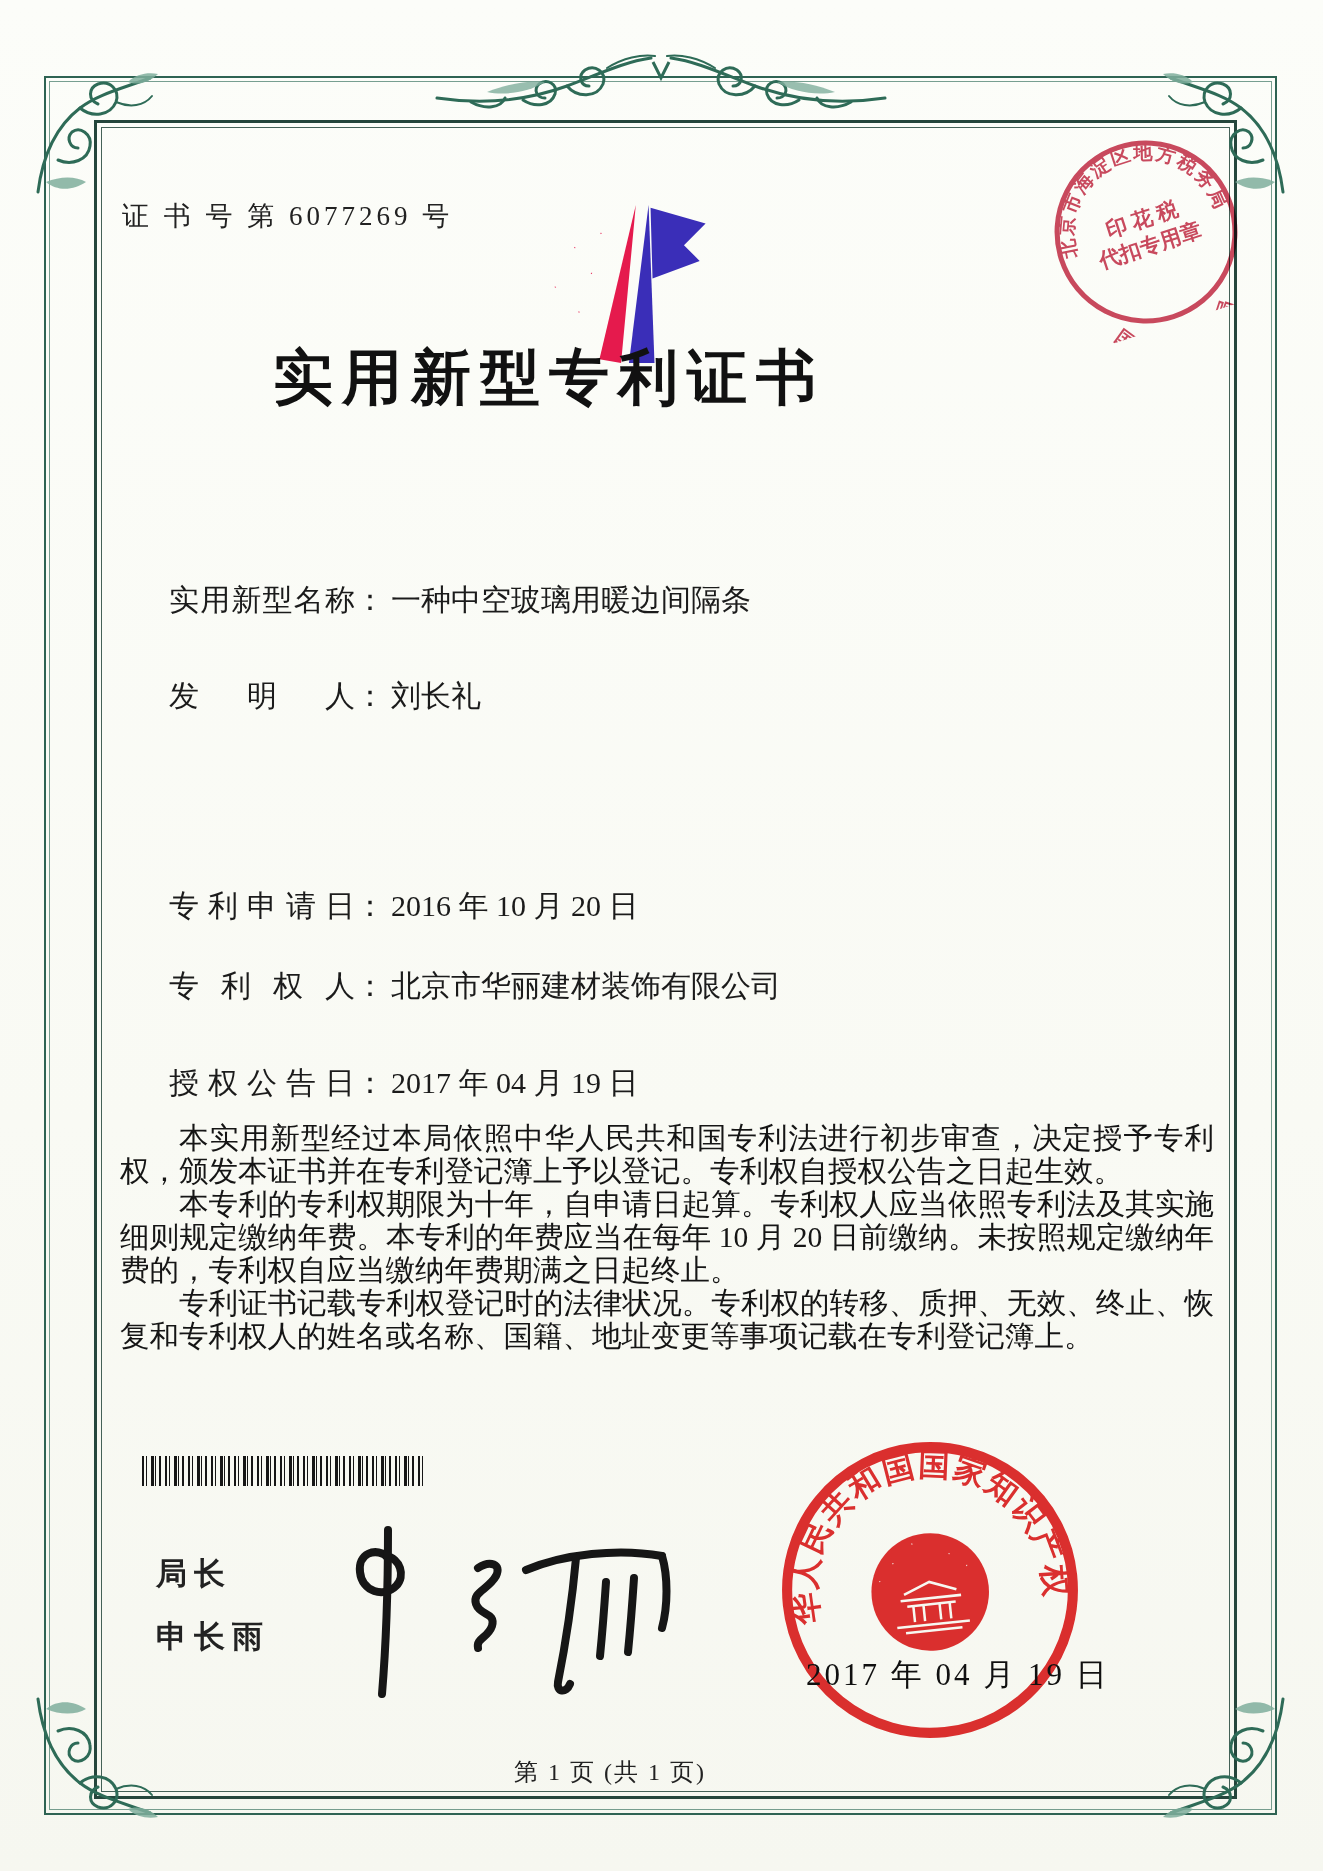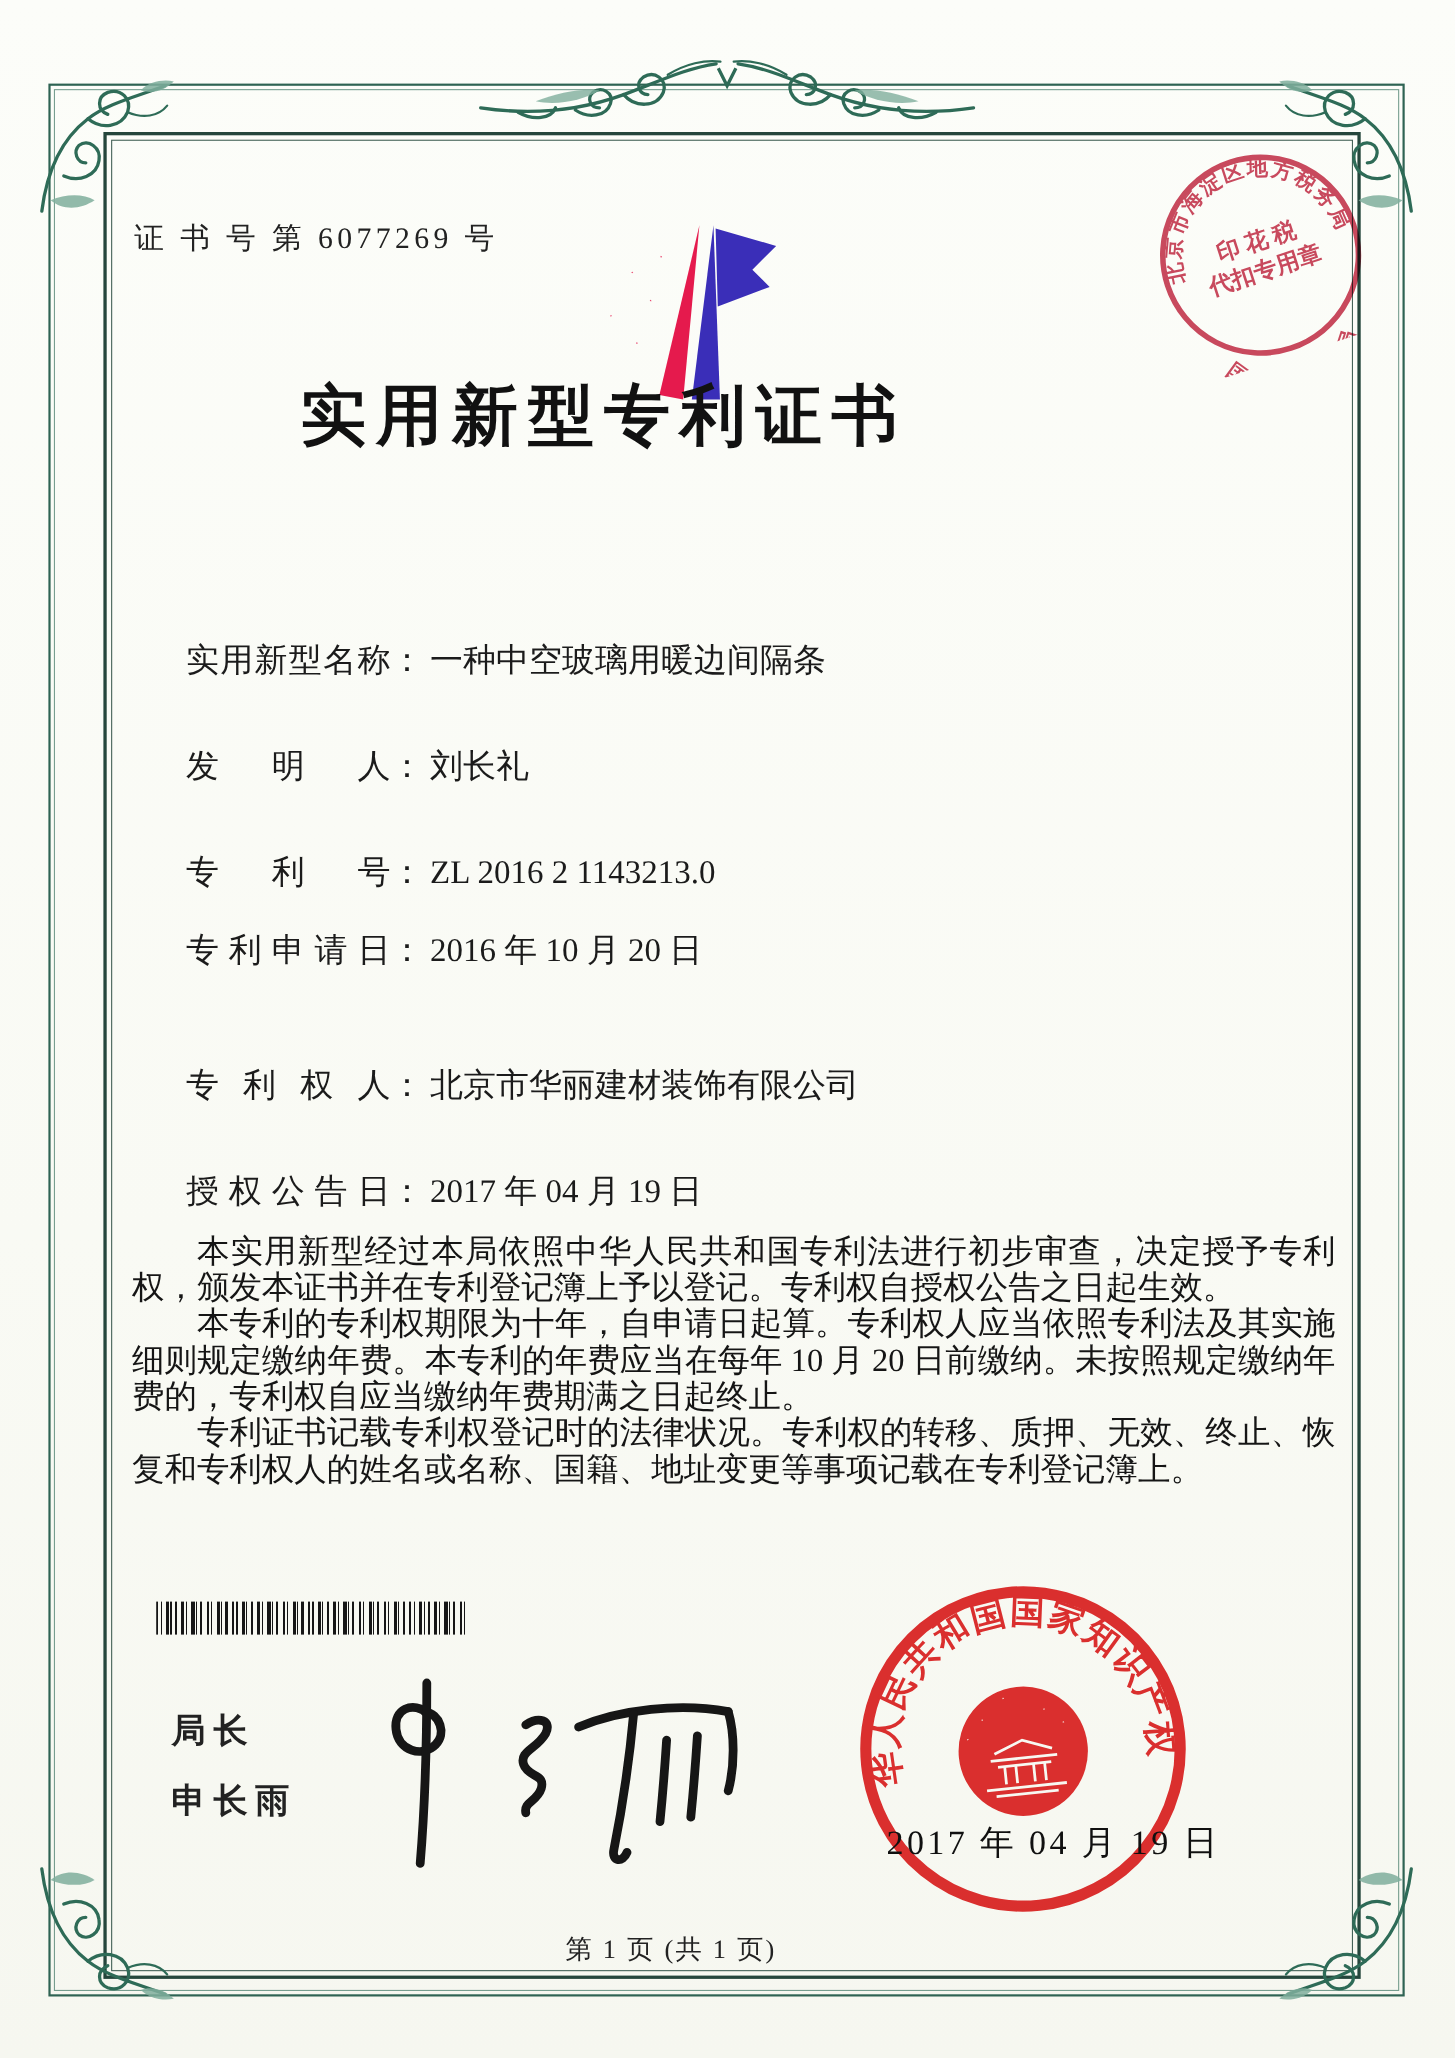--- a/index.html
+++ b/index.html
@@ -25,21 +25,21 @@
   .cert-no{position:absolute;left:122px;top:198px;font-size:27px;letter-spacing:4px;color:#222;}
   .logo{position:absolute;left:525px;top:198px;width:200px;height:172px;}
   .tax-stamp{position:absolute;left:1050px;top:136px;width:192px;height:192px;
     transform:rotate(-18deg);opacity:.92;mix-blend-mode:multiply;}
   .title{position:absolute;left:130px;top:334px;width:830px;margin:4px;text-align:center;
     font-size:60px;font-weight:bold;letter-spacing:9px;color:#111;}
   
   .field{position:absolute;left:124px;font-size:30px;white-space:nowrap;color:#1b1b1b;margin-left:45px;}
   .flabel{display:inline-block;width:186px;text-align:justify;text-align-last:justify;vertical-align:bottom;}
   .fcolon{display:inline-block;margin-right:6px;}
-  .f0{top:580px;} .f1{top:676px;} .f2{top:773px;} .f3{top:844px;} .f4{top:966px;} .f5{top:1063px;}
+  .f0{top:580px;} .f1{top:676px;} .f2{top:773px;} .f3{top:886px;} .f4{top:966px;} .f5{top:1063px;}
   
   .paras{position:absolute;left:120px;top:1122px;width:1094px;font-size:29.5px;line-height:33px;
     text-align:justify;color:#151515;}
   .paras p{margin:0;text-indent:2em;}
   
   .barcode{position:absolute;left:142px;top:1456px;width:284px;height:30px;
     background:repeating-linear-gradient(90deg,#161616 0 2px,transparent 2px 4px,#161616 4px 5px,
       transparent 5px 9px,#161616 9px 12px,transparent 12px 13px,#161616 13px 14px,
       transparent 14px 17px,#161616 17px 19px,transparent 19px 23px);}
   .signer{position:absolute;left:156px;font-family:"Liberation Sans","DejaVu Sans",sans-serif;
@@ -132,23 +132,20 @@
   </svg>
 
   <h1 class="title">实用新型专利证书</h1>
 
   <div class="field f0">
     <span class="flabel">实用新型名称</span><span class="fcolon">：</span><span class="fvalue">一种中空玻璃用暖边间隔条</span>
   </div>
   <div class="field f1">
     <span class="flabel">发明人</span><span class="fcolon">：</span><span class="fvalue">刘长礼</span>
   </div>
-  <div class="field f2">
-    <span class="flabel">专利号</span><span class="fcolon">：</span><span class="fvalue">ZL 2016 2 1143213.0</span>
-  </div>
   <div class="field f3">
     <span class="flabel">专利申请日</span><span class="fcolon">：</span><span class="fvalue">2016 年 10 月 20 日</span>
   </div>
   <div class="field f4">
     <span class="flabel">专利权人</span><span class="fcolon">：</span><span class="fvalue">北京市华丽建材装饰有限公司</span>
   </div>
   <div class="field f5">
     <span class="flabel">授权公告日</span><span class="fcolon">：</span><span class="fvalue">2017 年 04 月 19 日</span>
   </div>
 

